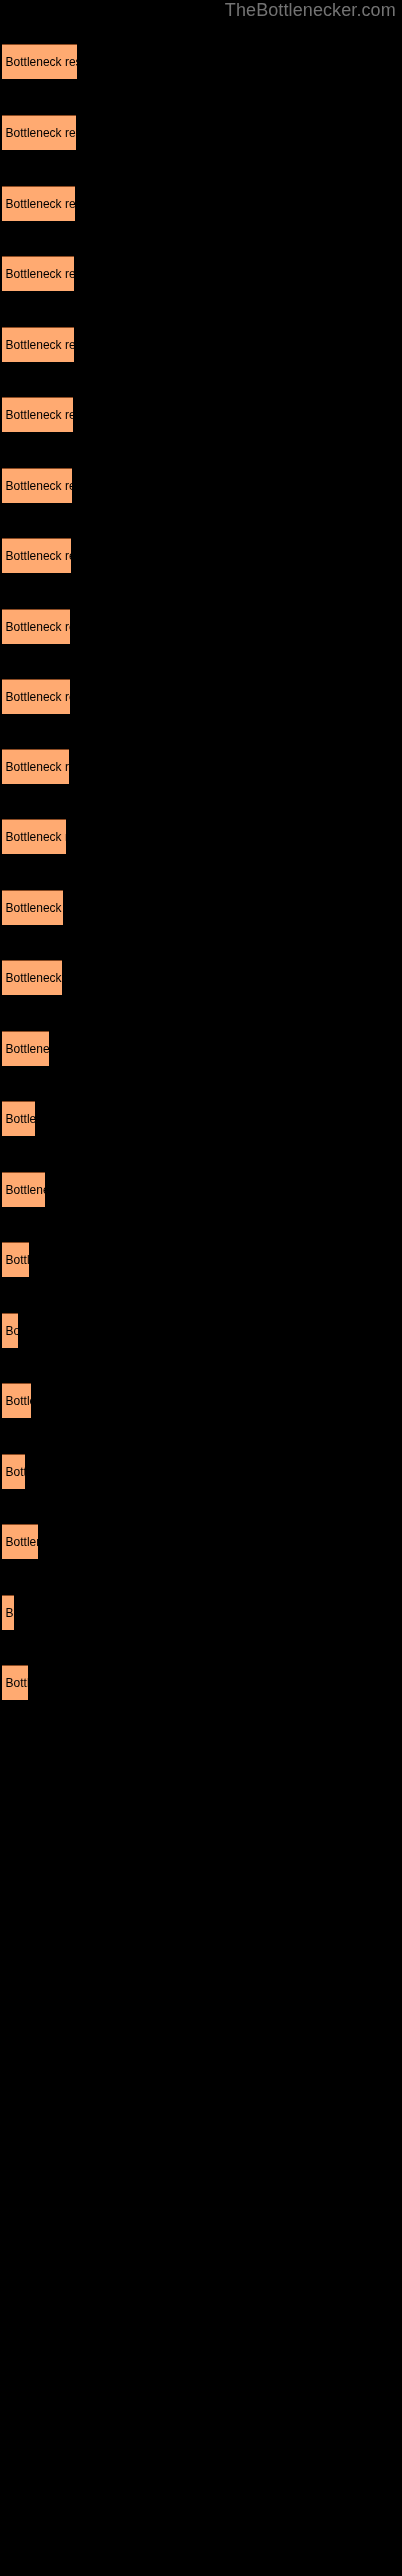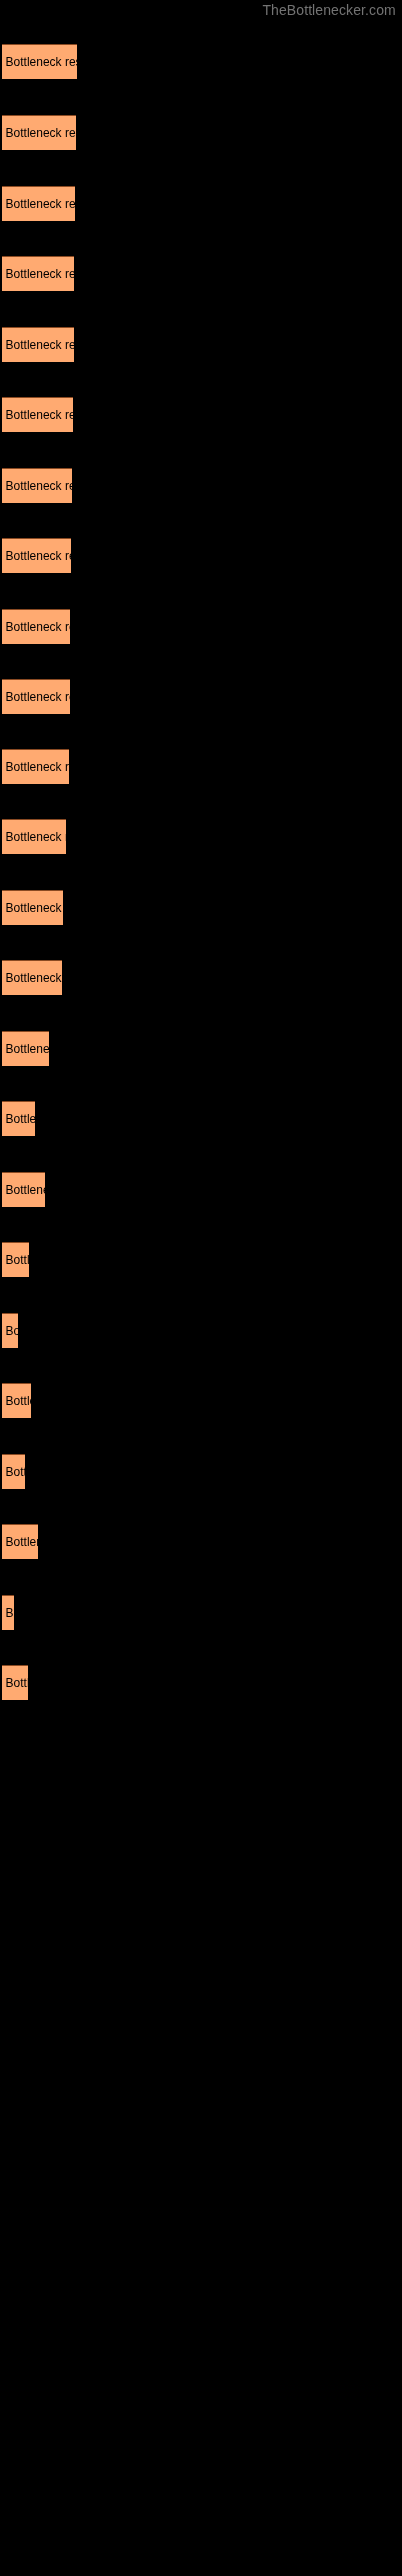--- a/index.html
+++ b/index.html
@@ -24,21 +24,21 @@
     width: 403px;
     height: 2576px;
     background: #000000;
   }
 
   
   #watermark {
     position: absolute;
     right: 7.2px;
     top: -0.8px;
-    font-size: 14px;
+    font-size: 18px;
     line-height: 22.5px;
     color: #737373;
     letter-spacing: 0.1px;
     white-space: nowrap;
     font-family: "Liberation Sans", sans-serif;
   }
 
   
   #chart {
     position: absolute;

